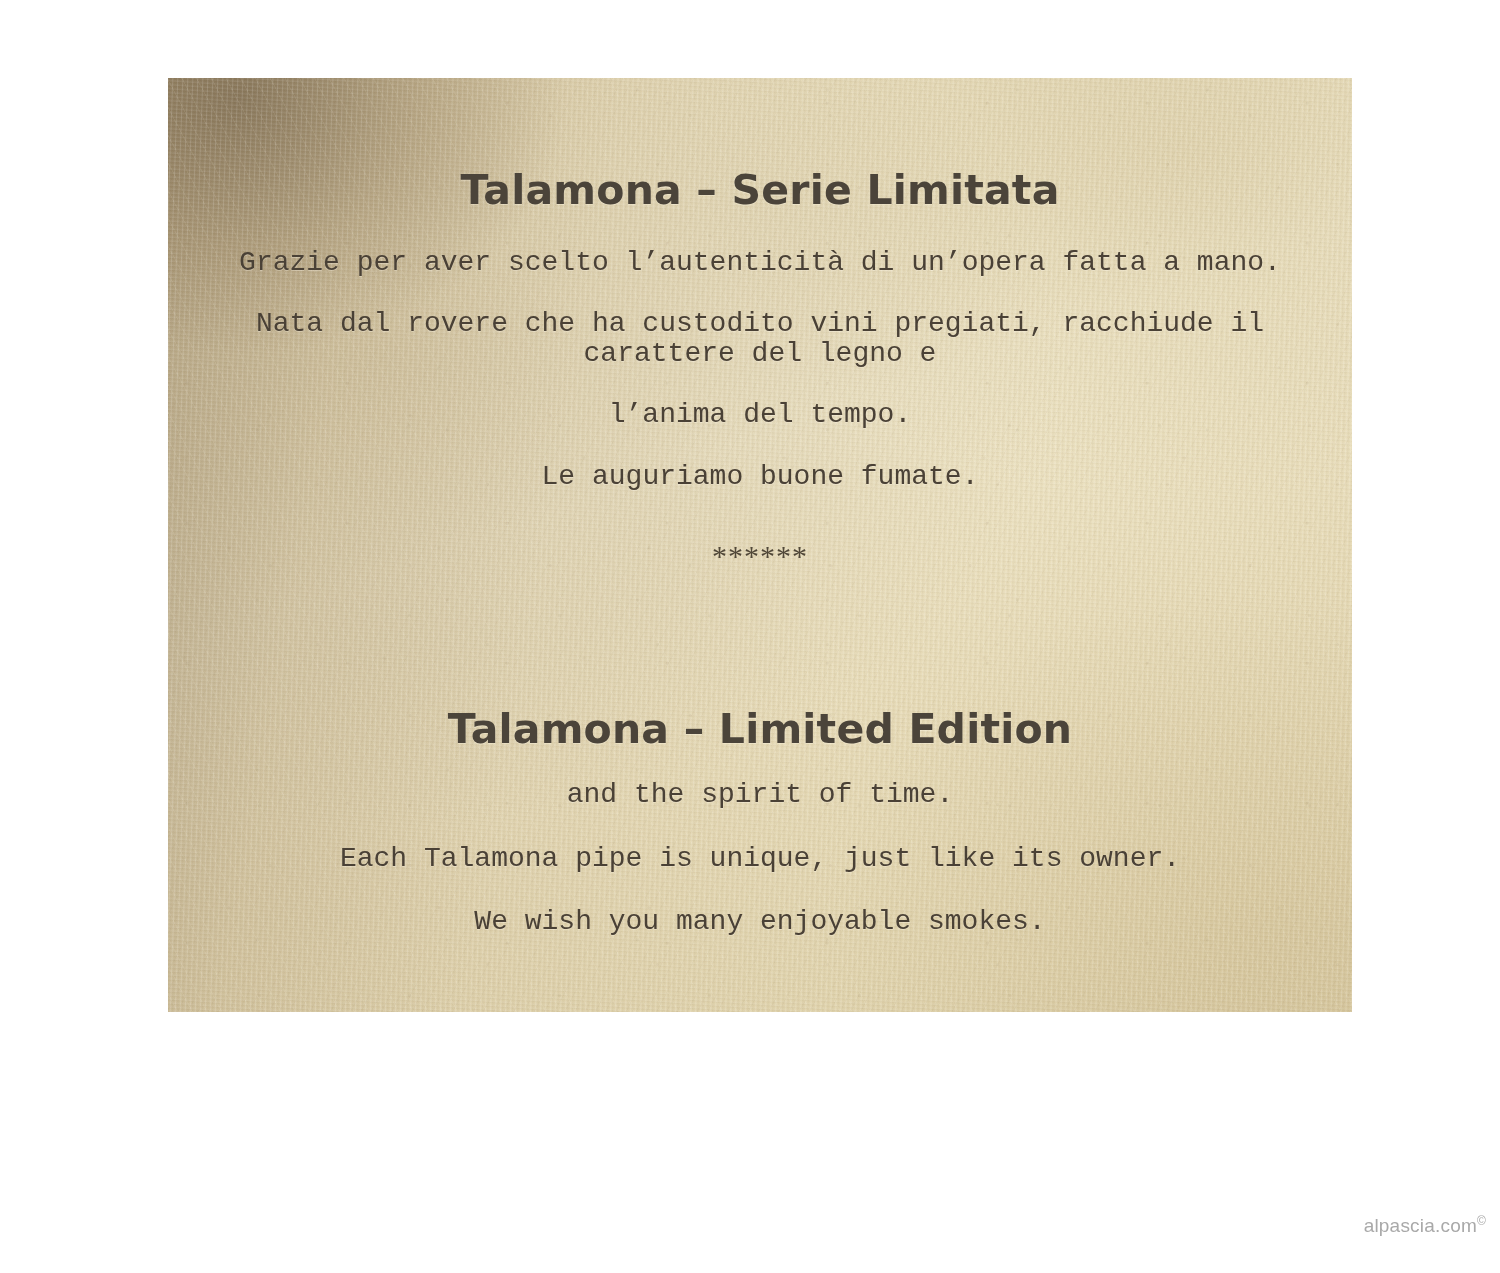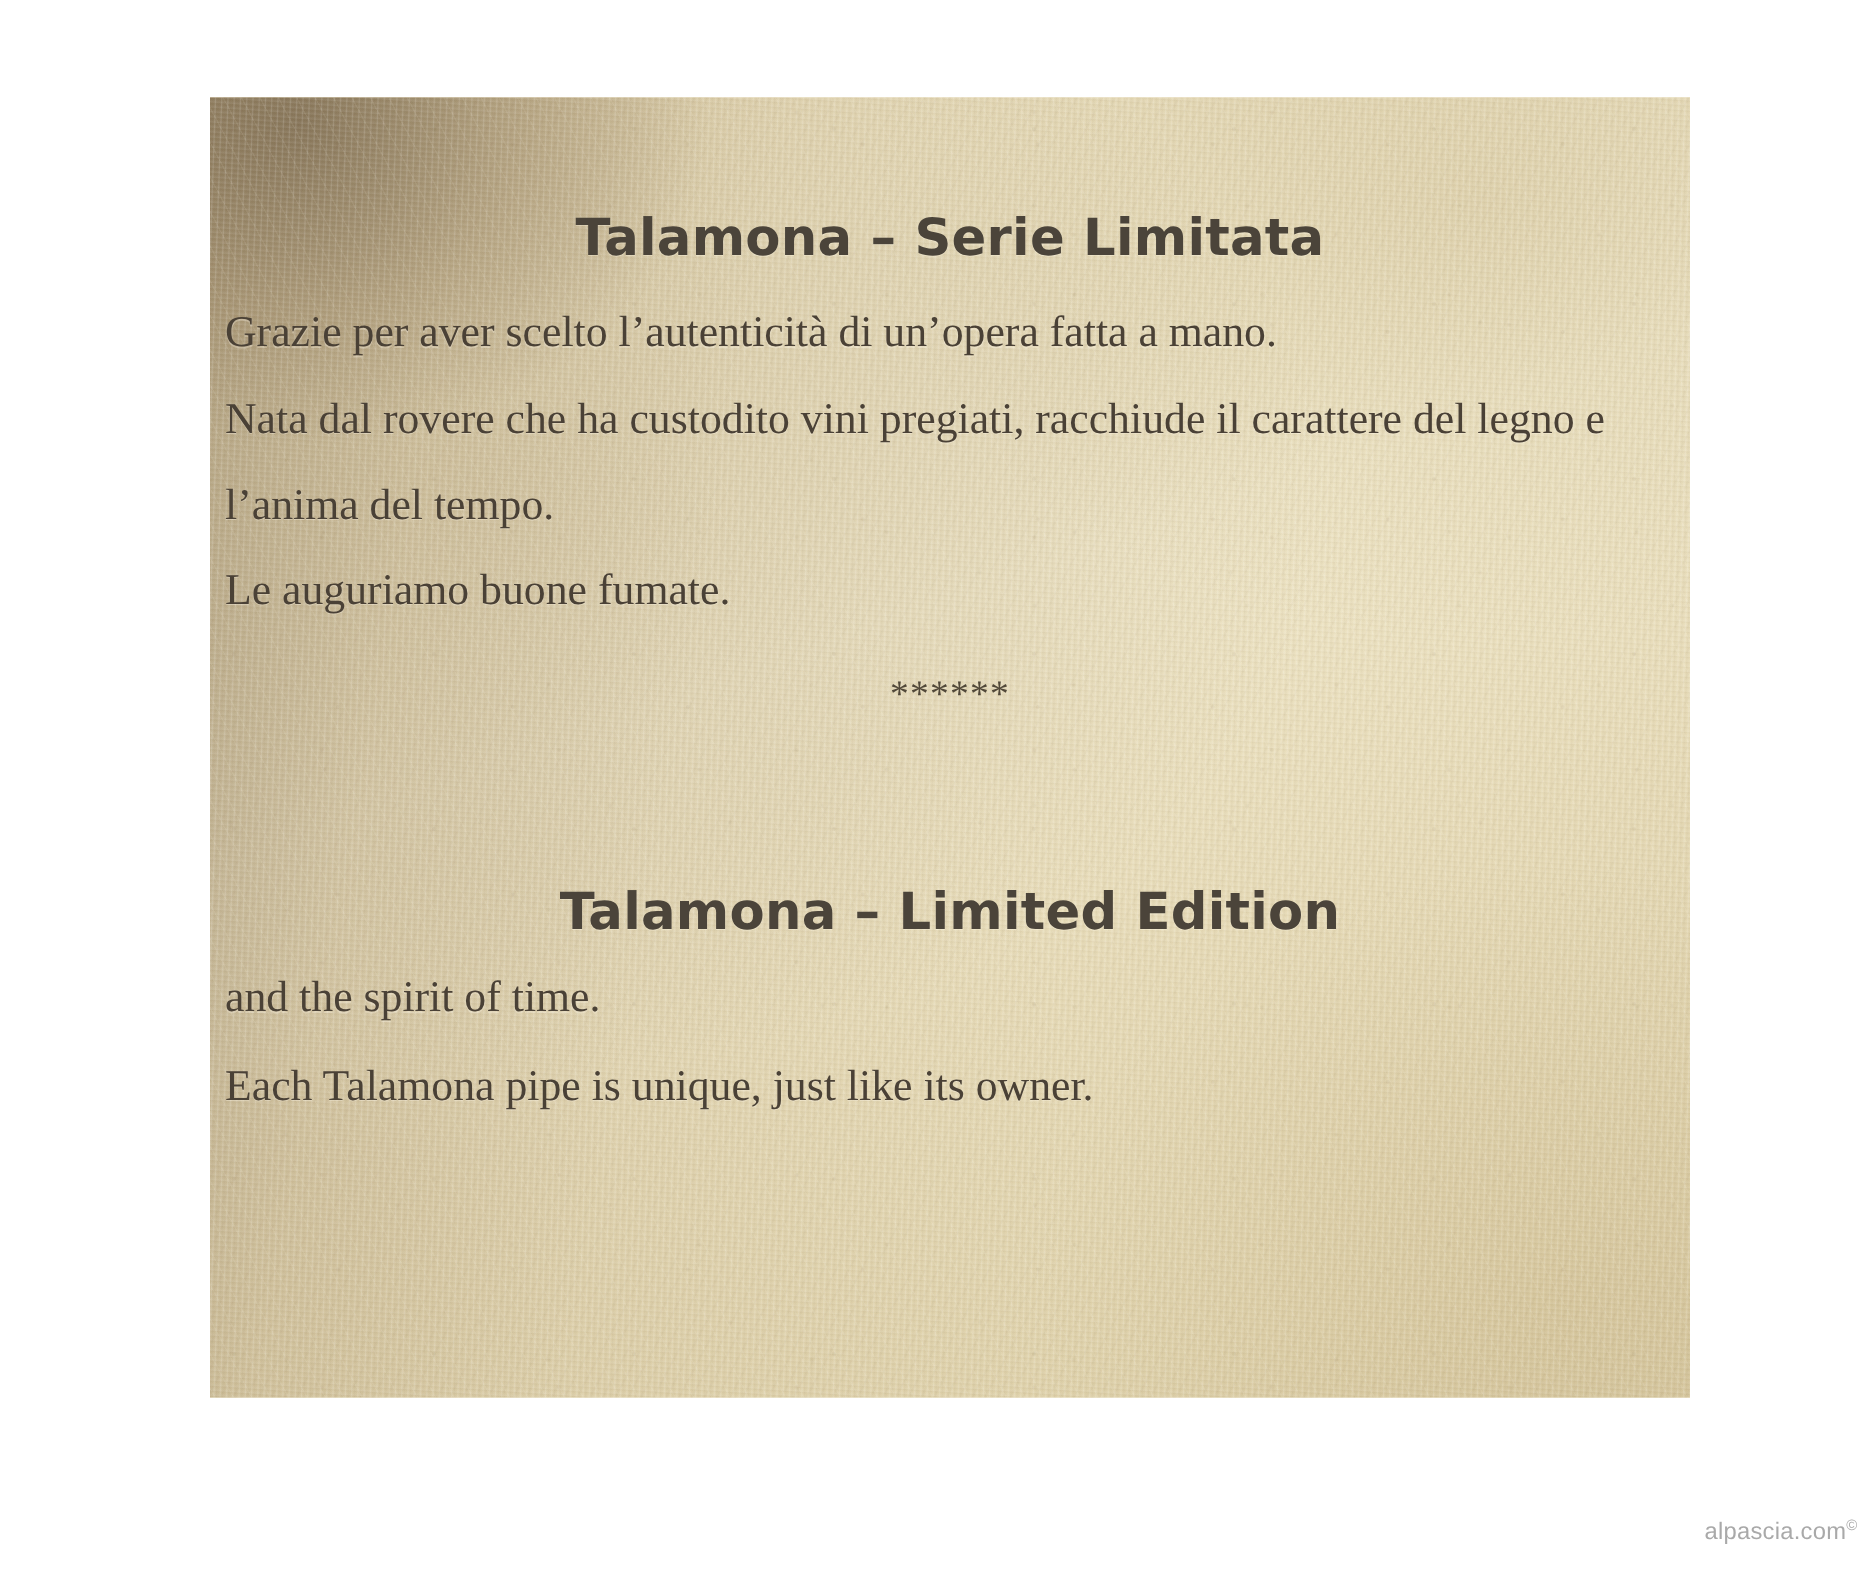--- a/index.html
+++ b/index.html
@@ -14,21 +14,21 @@
     font-family: "Liberation Serif", serif;
     overflow: hidden;
   }
 
   
   #card {
     position: absolute;
     left: 168px;
     top: 78px;
     width: 1184px;
-    height: 1040px;
+    height: 934px;
     overflow: hidden;
     background-color: #e9ddb9;
     background-image:
       
       radial-gradient(ellipse 420px 330px at 6% 2%, rgba(92,74,52,0.55) 0%, rgba(120,98,68,0.28) 45%, rgba(160,140,100,0.0) 78%),
       
       linear-gradient(100deg, rgba(120,100,70,0.40) 0%, rgba(150,128,90,0.16) 16%, rgba(190,170,120,0.00) 34%),
       
       radial-gradient(ellipse 1100px 760px at 18% 30%, rgba(150,126,88,0.22) 0%, rgba(150,126,88,0.10) 40%, rgba(150,126,88,0.0) 62%),
       radial-gradient(ellipse 900px 900px at 5% 80%, rgba(160,136,96,0.20) 0%, rgba(160,136,96,0.05) 48%, rgba(160,136,96,0.0) 70%),
@@ -99,22 +99,23 @@
     font-family: "DejaVu Sans", sans-serif;
     font-weight: 600;
     letter-spacing: .2px;
     color: #4b443a;
     text-shadow: 0 1px 0 rgba(255,250,230,.35);
   }
   #heading-it { font-size: 41px; margin-top: 88px; }
   #heading-en { font-size: 41px; margin-top: 0; }
 
   .body-line {
-    font-family: Liberation Serif, serif;
-    font-size: 35px;
+    text-align: center;
+    font-family: Liberation Mono, monospace;
+    font-size: 28px;
     line-height: 1.05;
     color: #4a4136;
     text-shadow: 0 1px 0 rgba(255,250,235,.30);
   }
 
   .it-block { margin-top: 34px; }
   .it-block .body-line { margin: 0 0 32px 0; }
 
   .stars {
     text-align: center;
@@ -170,18 +171,19 @@
 
     <div class="stars">******</div>
 
     <div id="heading-en-wrap">
       <h1 class="heading" id="heading-en">Talamona – Limited Edition</h1>
     </div>
 
     <div class="en-block w-wide">
       <p class="body-line">and the spirit of time.</p>
       <p class="body-line">Each Talamona pipe is unique, just like its owner.</p>
+      <p class="body-line">We wish you many enjoyable smokes.</p>
     </div>
 
   </div>
 </div>
 
 <div id="watermark"><span>alpascia.com</span><sup>©</sup></div>
 
 </body></html>

